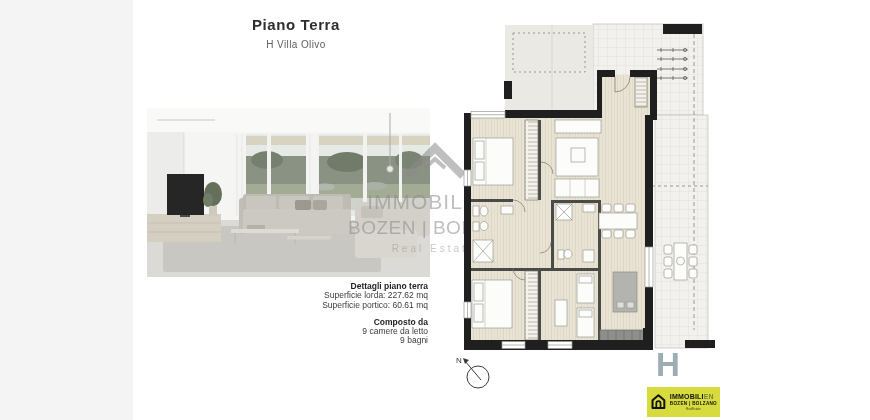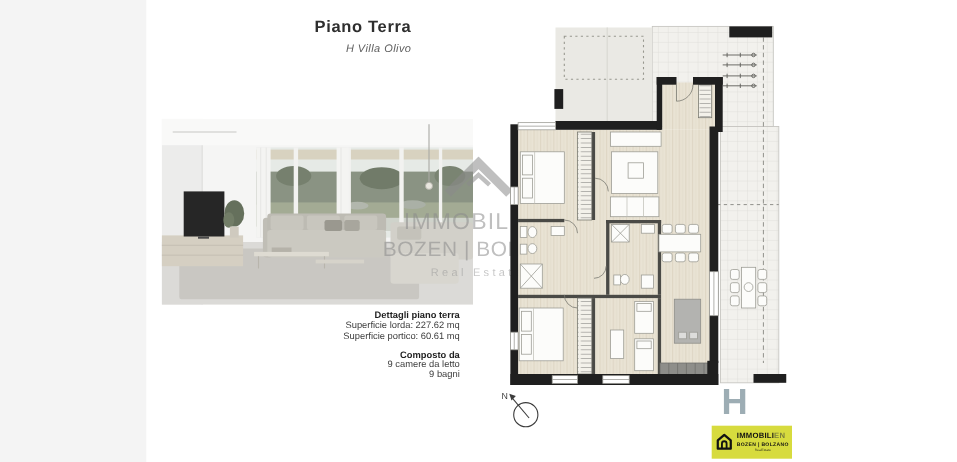--- a/index.html
+++ b/index.html
@@ -2,34 +2,34 @@
 <html><head>
 <meta charset="utf-8">
 <style>
   html,body{margin:0;padding:0;background:#ffffff;}
   body{width:870px;height:420px;position:relative;overflow:hidden;
        font-family:"Liberation Sans",sans-serif;color:#3c3c3c;}
   .abs{position:absolute;}
   
   .left-band{left:0;top:0;width:133px;height:420px;background:#f4f4f4;}
   
-  .title-block{left:218px;top:16px;width:156px;text-align:right;}
+  .title-block{left:218px;top:16px;width:156px;text-align:center;}
   .title{font-size:15px;font-weight:bold;color:#2e2e2e;letter-spacing:.6px;}
-  .subtitle{font-size:10px;color:#606060;margin-top:6px;letter-spacing:.4px;font-style:italic;}
+  .subtitle{font-size:10px;color:#606060;margin-top:6px;letter-spacing:.4px;}
   
   .photo{left:147px;top:108px;width:283px;height:169px;}
   
   .watermark{left:348px;top:142px;width:172px;text-align:center;
              color:#8b8b8b;opacity:.55;pointer-events:none;}
   .wm-icon{margin:0 auto 10px auto;display:block;}
   .wm-line1{font-size:21px;letter-spacing:1px;}
   .wm-line2{font-size:19px;letter-spacing:.5px;margin-top:3px;white-space:nowrap;}
   .wm-line3{font-size:10px;letter-spacing:3px;margin-top:4px;color:#9a9a9a;}
   
-  .details{left:248px;top:282px;width:170px;text-align:right;
+  .details{left:258px;top:282px;width:170px;text-align:right;
            font-size:8.5px;line-height:9.3px;color:#3c3c3c;}
   .details .hd{font-weight:bold;color:#1f1f1f;}
   .details .gap{height:8px;}
   
   .plan{left:455px;top:12px;}
   
   .compass{left:455px;top:351px;}
   
   .unit-letter{left:656px;top:346px;font-size:33px;font-weight:bold;
                color:#9dadb4;letter-spacing:0;}

